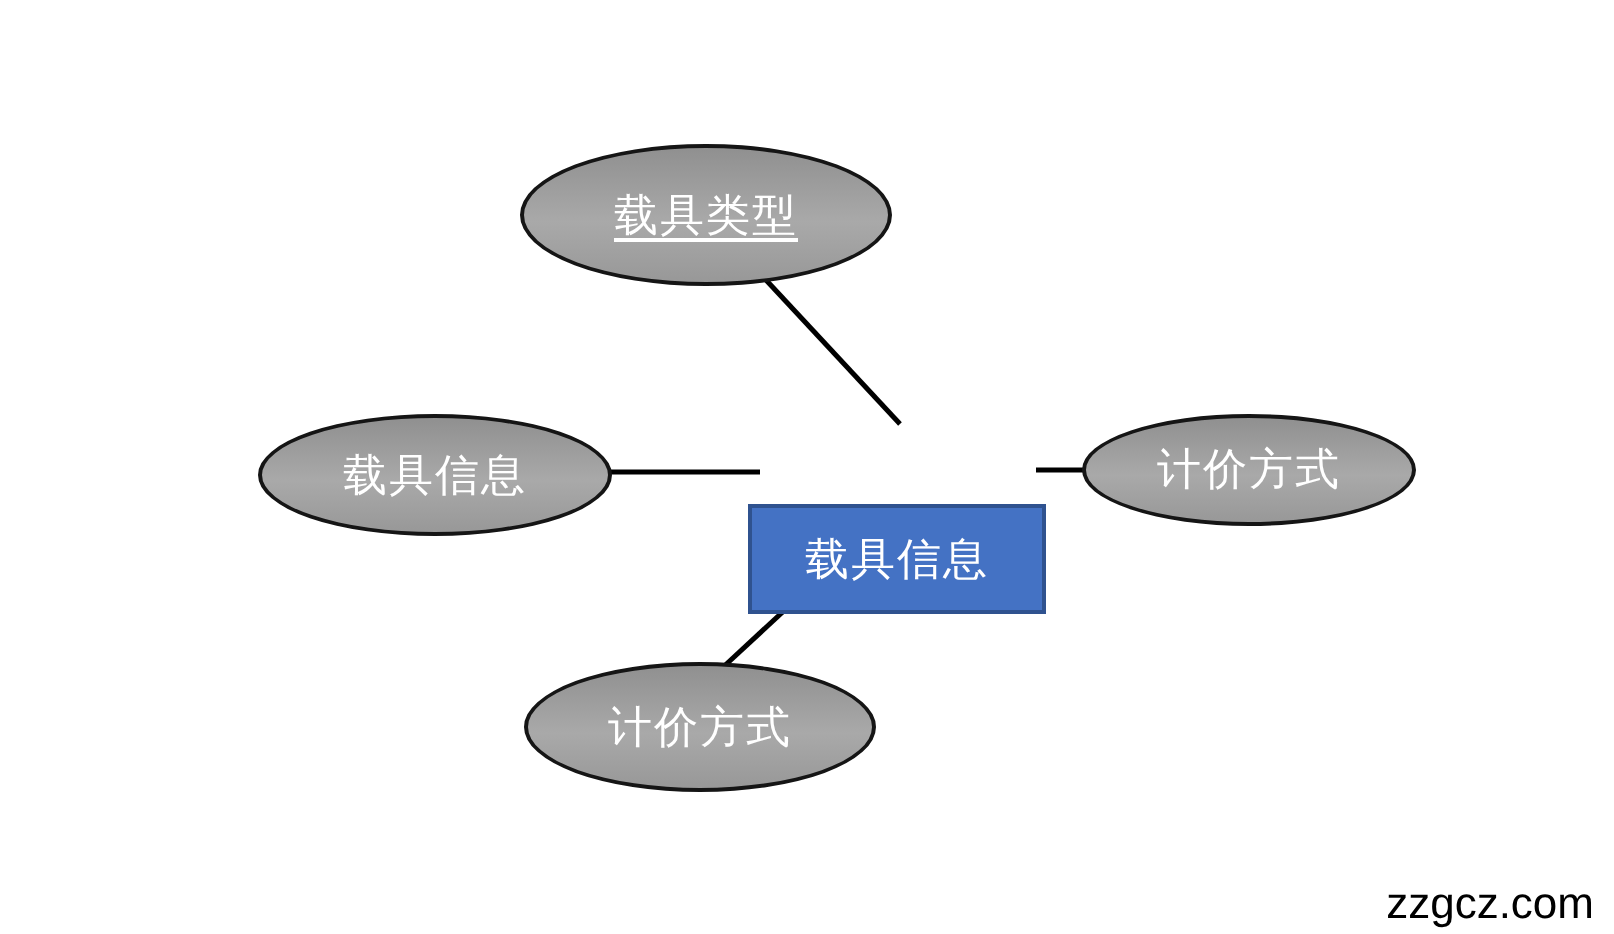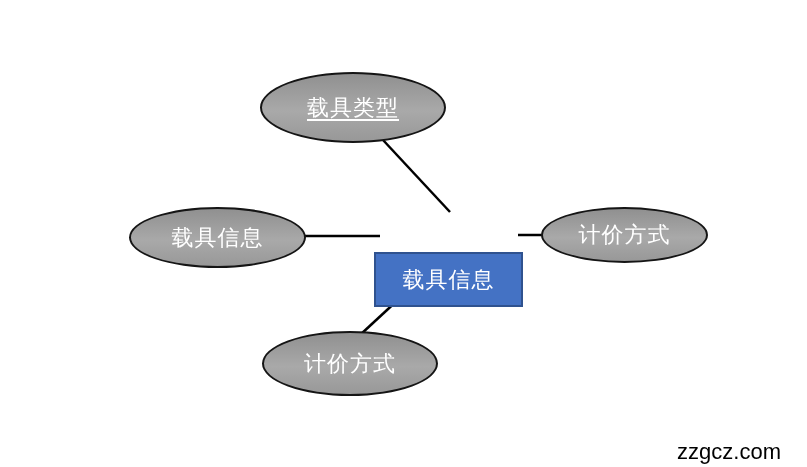--- a/index.html
+++ b/index.html
@@ -43,21 +43,21 @@
   .ellipse-right  { left: 541px; top: 207px; width: 167px; height: 56px; }
   .ellipse-bottom { left: 262px; top: 331px; width: 176px; height: 65px; }
   .entity-box {
     left: 374px; top: 208px; width: 149px; height: 55px;
     background: #4472C4;
     border: 2px solid #2F528F;
     margin-top: 44px;
   }
   .watermark {
     position: absolute;
-    right: 26px;
+    right: 10px;
     bottom: 2px;
     z-index: 3;
     font-size: 22px;
     color: #000000;
   }
 </style>
 </head>
 <body>
 
 <div class="canvas">

